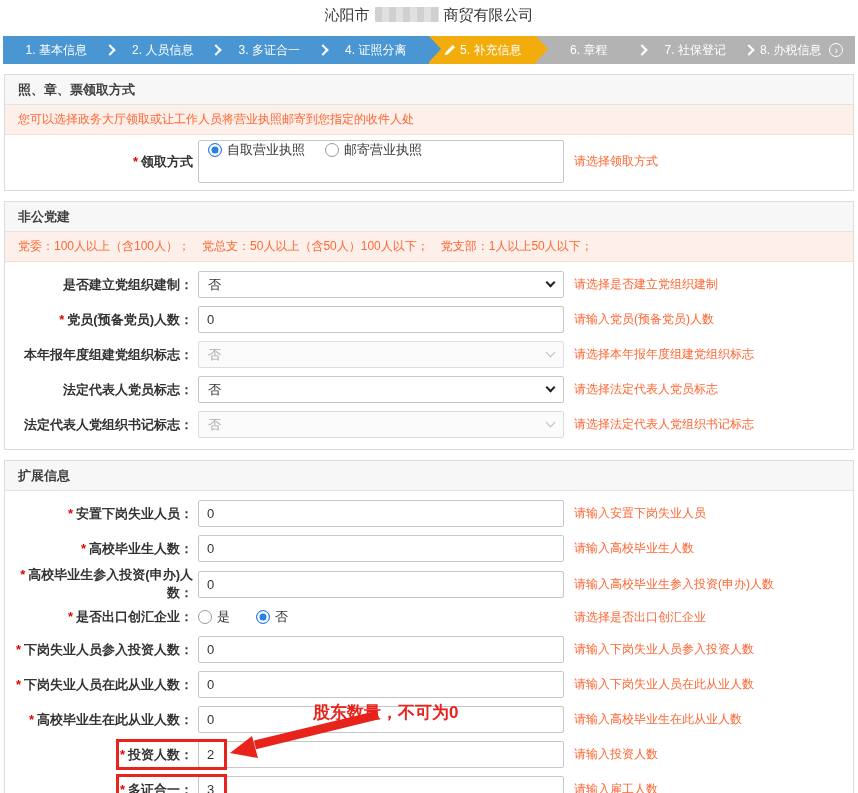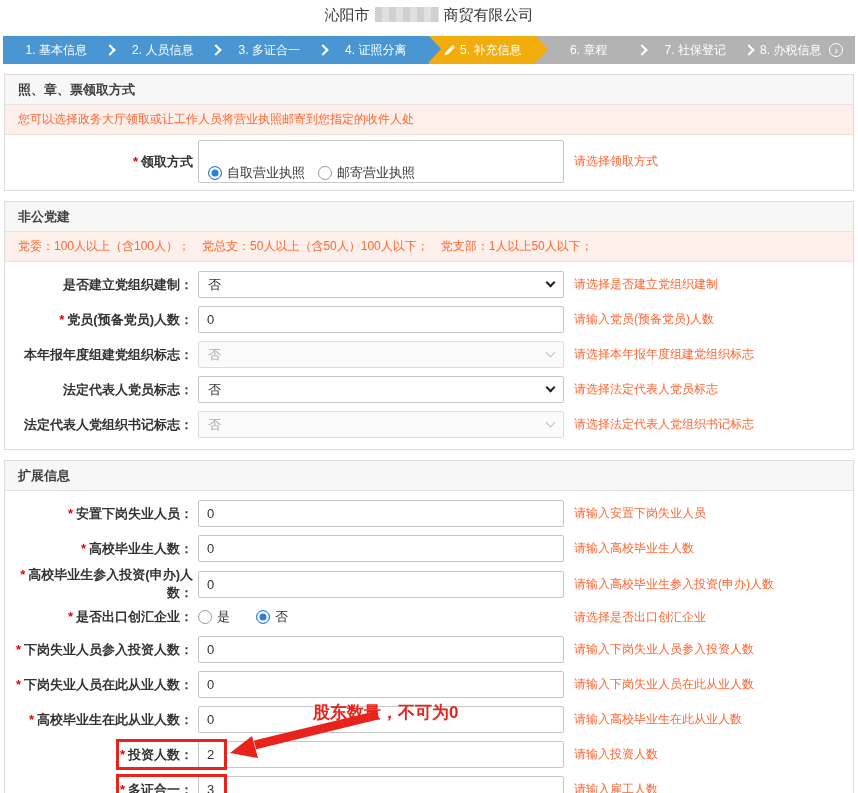--- a/index.html
+++ b/index.html
@@ -45,21 +45,21 @@
   .text-input{width:100%;height:27px;border:1px solid #c6c6c6;border-radius:2px;padding:0 8px;
               font-size:13px;color:#333;font-family:inherit;outline:none}
   .select{height:27px;border:1px solid #c6c6c6;border-radius:2px;background:#fff;display:flex;
           align-items:center;justify-content:space-between;padding:0 9px;font-size:13px;cursor:pointer}
   .select .chev{width:7px;height:7px;border-right:2px solid #222;border-bottom:2px solid #222;
                 transform:rotate(45deg);margin-top:-4px}
   .select.disabled{background:#fbfbfb;border-color:#ddd;color:#a9a9a9;cursor:default}
   .select.disabled .chev{border-right:1px solid #bdbdbd;border-bottom:1px solid #bdbdbd}
   .hint{margin-left:10px;font-size:12px;color:var(--hint-orange);white-space:nowrap}
   .radio-box{height:43px;border:1px solid #c6c6c6;border-radius:2px;display:flex;
-             align-items:flex-end;padding:0 9px;gap:13px}
+             align-items:flex-start;padding:0 9px;gap:20px}
   .radio-plain{display:flex;align-items:center;gap:26px}
   .radio-item{display:flex;align-items:center;gap:5px;font-size:13px;cursor:pointer}
   .radio{width:14px;height:14px;border-radius:50%;border:1px solid #9a9a9a;background:#fff;flex:none}
   .radio.sel{border-color:var(--radio-blue);background:var(--radio-blue);box-shadow:inset 0 0 0 2.5px #fff}
   
   .red-box{position:absolute;left:111px;top:2px;width:111px;height:31px;
            border:3px solid var(--annotation-red);z-index:5;pointer-events:none}
   .ann-text{position:absolute;left:308px;top:-36px;color:var(--annotation-red);font-size:17px;
             font-weight:bold;white-space:nowrap;z-index:6;pointer-events:none}
   .ann-arrow{position:absolute;left:205px;top:-28px;width:180px;height:60px;z-index:6;pointer-events:none}

